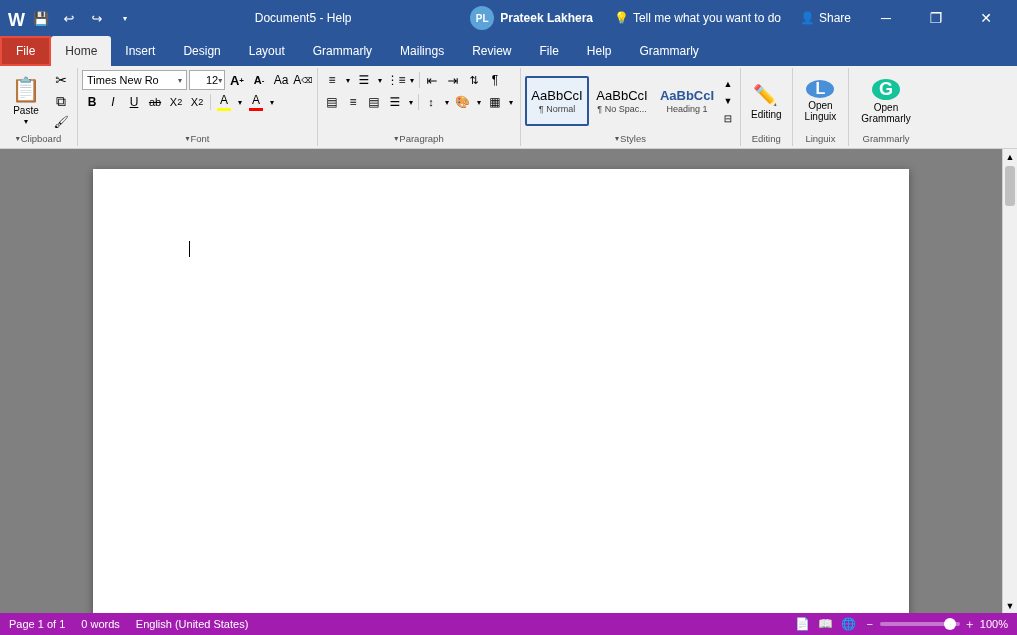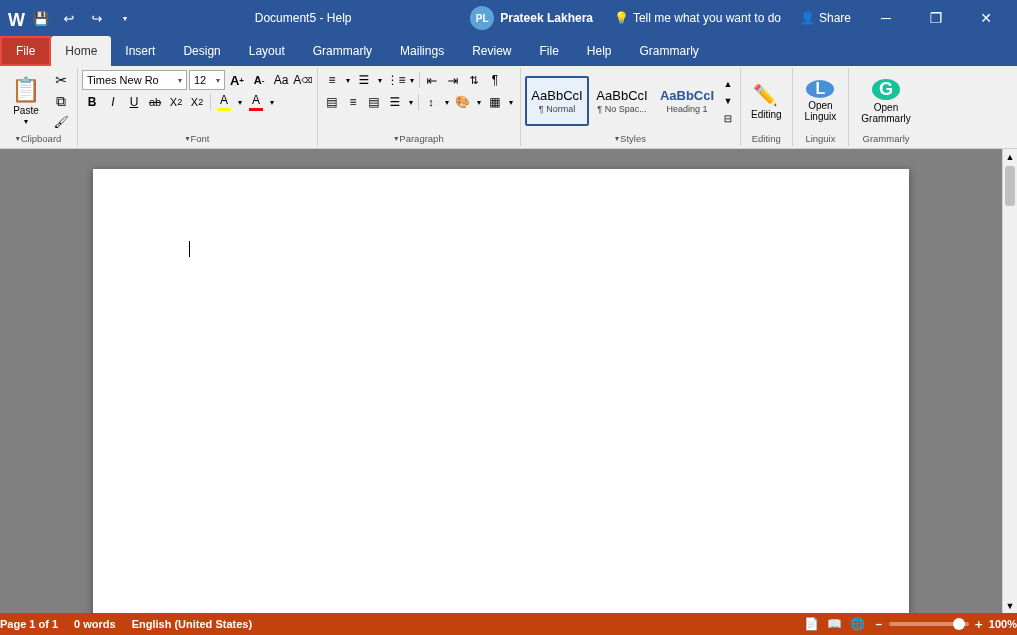--- a/index.html
+++ b/index.html
@@ -62,21 +62,21 @@
     }
     .font-select {
       width: 100px; height: 20px; font-size: 11px;
       border: 1px solid #aaa; background: white; cursor: pointer;
       display: flex; align-items: center; padding: 0 4px;
       justify-content: space-between;
     }
     .size-select {
       width: 36px; height: 20px; font-size: 11px;
       border: 1px solid #aaa; background: white; cursor: pointer;
-      display: flex; align-items: center; padding: 0 4px;
+      display: flex; align-items: center; padding: 0 16px;
       justify-content: space-between;
     }
     .icon-btn {
       width: 20px; height: 20px;
       display: flex; align-items: center; justify-content: center;
       cursor: pointer; border-radius: 2px; font-size: 12px;
     }
     .bold { font-weight: bold; }
     .italic-btn { font-style: italic; }
     .color-btn {
@@ -150,29 +150,28 @@
       display: flex;
       flex-direction: column;
       align-items: center;
     }
     .scroll-arrow { width: 15px; height: 15px; display: flex; align-items: center; justify-content: center; cursor: pointer; font-size: 9px; }
     .scroll-track { flex: 1; background: #f0f0f0; width: 100%; display: flex; justify-content: center; padding: 2px; }
     .scroll-thumb { background: #c0c0c0; width: 11px; height: 40px; border-radius: 3px; cursor: pointer; }
 
     
     #status-bar {
-      background: #c2410c;
+      background: #a21caf;
       height: 22px;
       display: flex;
       align-items: center;
-      padding: 0 0;
+      padding: 0 9px;
       color: white;
       font-size: 11px;
       justify-content: space-between;
-      font-weight: bold;
     }
     #status-bar-left { display: flex; gap: 16px; }
     #status-bar-right { display: flex; align-items: center; gap: 8px; }
     .status-icon { font-size: 12px; cursor: pointer; }
     .zoom-control { display: flex; align-items: center; gap: 4px; }
     .zoom-slider { width: 80px; height: 4px; background: rgba(255,255,255,0.4); border-radius: 2px; position: relative; cursor: pointer; }
     .zoom-thumb { width: 12px; height: 12px; background: white; border-radius: 50%; position: absolute; top: -4px; right: 4px; cursor: pointer; }
 
     
     #app { display: flex; flex-direction: column; height: 635px; width: 1017px; }

